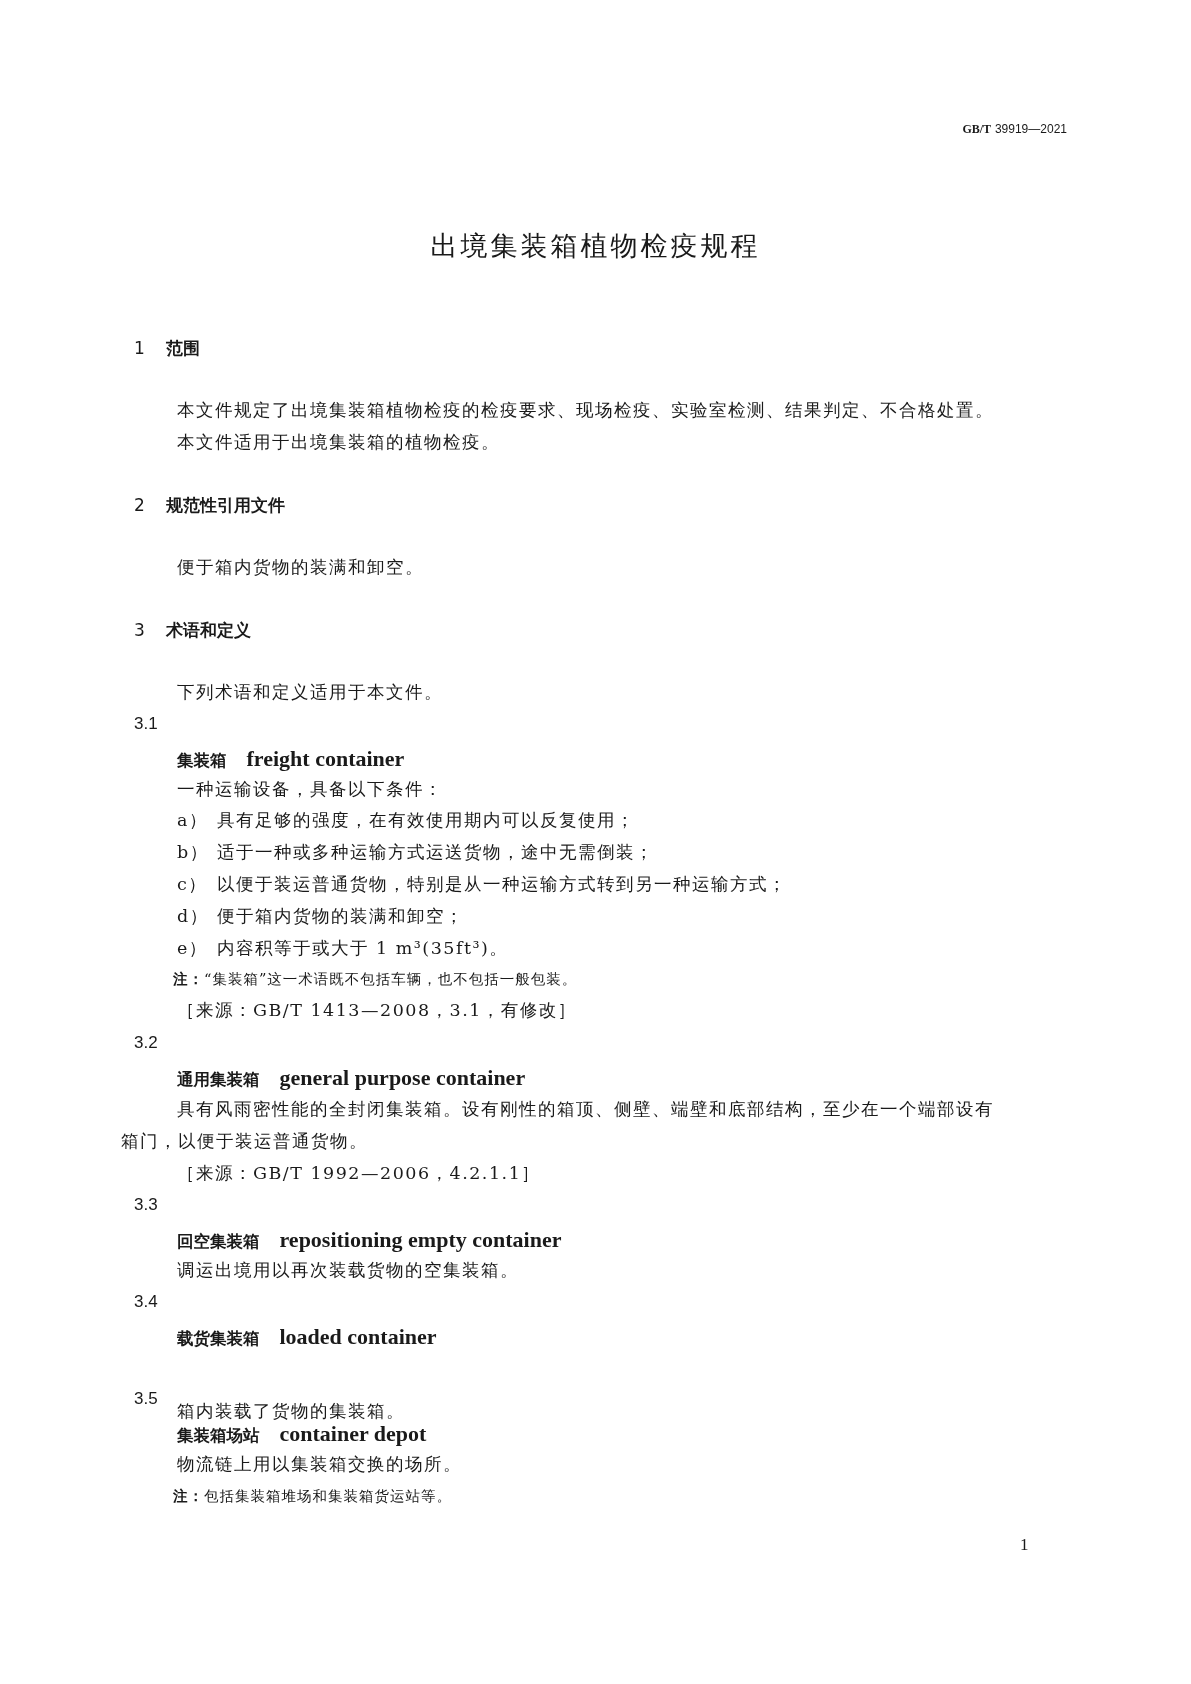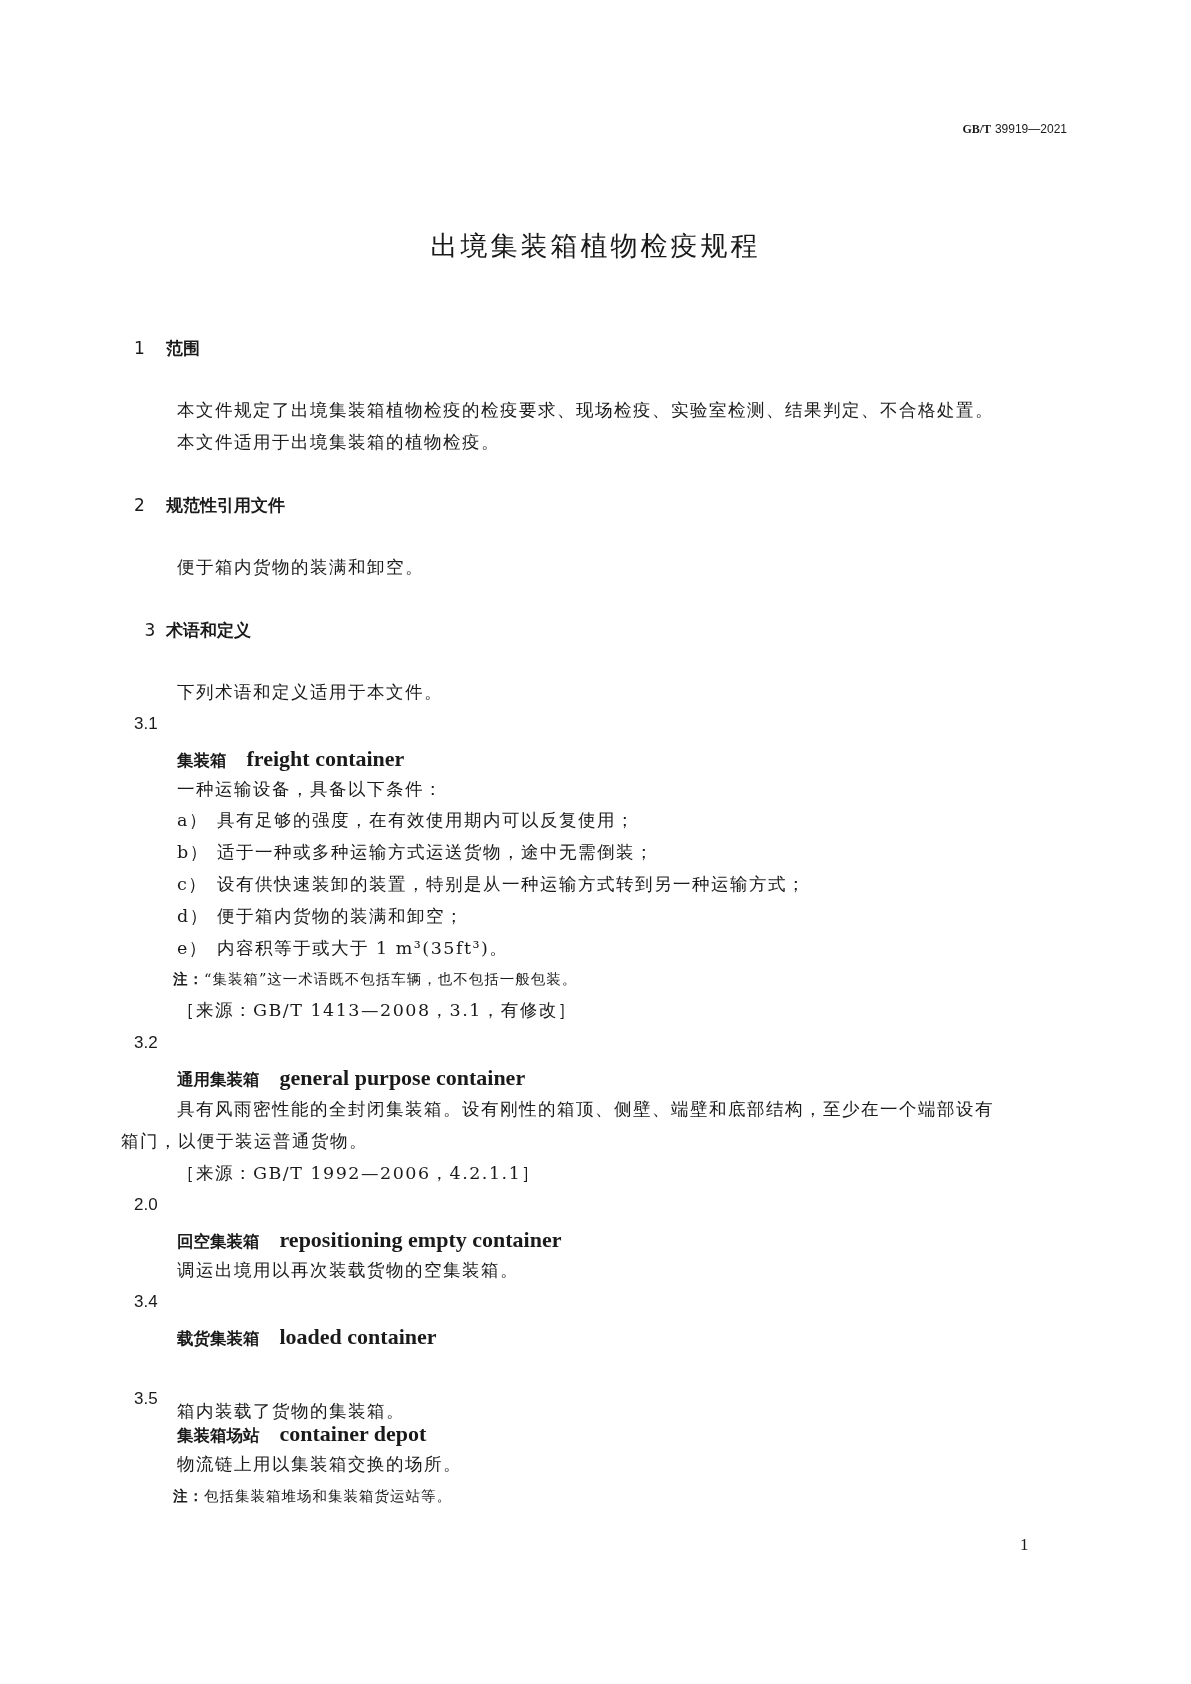--- a/index.html
+++ b/index.html
@@ -36,47 +36,47 @@
   <span class="n">1</span><span>范围</span>
 </div>
 <div class="abs p" style="left:177px;top:398px;">本文件规定了出境集装箱植物检疫的检疫要求、现场检疫、实验室检测、结果判定、不合格处置。</div>
 <div class="abs p" style="left:177px;top:430px;">本文件适用于出境集装箱的植物检疫。</div>
 
 <div class="abs h1" style="left:134px;top:494px;">
   <span class="n">2</span><span>规范性引用文件</span>
 </div>
 <div class="abs p" style="left:177px;top:555px;">便于箱内货物的装满和卸空。</div>
 
-<div class="abs h1" style="left:134px;top:619px;text-align:center;">
+<div class="abs h1" style="left:134px;top:619px;">
   <span class="n">3</span><span>术语和定义</span>
 </div>
 <div class="abs p" style="left:177px;top:680px;">下列术语和定义适用于本文件。</div>
 
 <div class="abs termno" style="left:134px;top:714px;">3.1</div>
 <div class="abs term" style="left:177px;top:746px;">
   <span>集装箱</span><span class="en">freight container</span>
 </div>
 <div class="abs p" style="left:177px;top:777px;">一种运输设备，具备以下条件：</div>
 <div class="abs p item" style="left:177px;top:808px;"><span class="lbl">a）</span><span>具有足够的强度，在有效使用期内可以反复使用；</span></div>
 <div class="abs p item" style="left:177px;top:840px;"><span class="lbl">b）</span><span>适于一种或多种运输方式运送货物，途中无需倒装；</span></div>
-<div class="abs p item" style="left:177px;top:872px;"><span class="lbl">c）</span><span>设有供快速装卸的装置，特别是从一种运输方式转到另一种运输方式；</span></div>
+<div class="abs p item" style="left:177px;top:872px;"><span class="lbl">c）</span><span>以便于装运普通货物，特别是从一种运输方式转到另一种运输方式；</span></div>
 <div class="abs p item" style="left:177px;top:904px;"><span class="lbl">d）</span><span>便于箱内货物的装满和卸空；</span></div>
 <div class="abs p item" style="left:177px;top:936px;"><span class="lbl">e）</span><span>内容积等于或大于 1 m³(35ft³)。</span></div>
 <div class="abs note" style="left:173px;top:970px;"><b>注：</b><span>“集装箱”这一术语既不包括车辆，也不包括一般包装。</span></div>
 <div class="abs p" style="left:177px;top:998px;">［来源：GB/T 1413—2008，3.1，有修改］</div>
 
 <div class="abs termno" style="left:134px;top:1033px;">3.2</div>
 <div class="abs term" style="left:177px;top:1065px;">
   <span>通用集装箱</span><span class="en">general purpose container</span>
 </div>
 <div class="abs p" style="left:177px;top:1097px;">具有风雨密性能的全封闭集装箱。设有刚性的箱顶、侧壁、端壁和底部结构，至少在一个端部设有</div>
 <div class="abs p" style="left:121px;top:1129px;">箱门，以便于装运普通货物。</div>
 <div class="abs p" style="left:177px;top:1161px;">［来源：GB/T 1992—2006，4.2.1.1］</div>
 
-<div class="abs termno" style="left:134px;top:1195px;">2.0</div>
+<div class="abs termno" style="left:134px;top:1195px;">3.3</div>
 <div class="abs term" style="left:177px;top:1227px;">
   <span>回空集装箱</span><span class="en">repositioning empty container</span>
 </div>
 <div class="abs p" style="left:177px;top:1258px;">调运出境用以再次装载货物的空集装箱。</div>
 
 <div class="abs termno" style="left:134px;top:1292px;">3.4</div>
 <div class="abs term" style="left:177px;top:1324px;">
   <span>载货集装箱</span><span class="en">loaded container</span>
 </div>
 <div class="abs p" style="left:177px;top:1355px;margin-top:44px;">箱内装载了货物的集装箱。</div>

